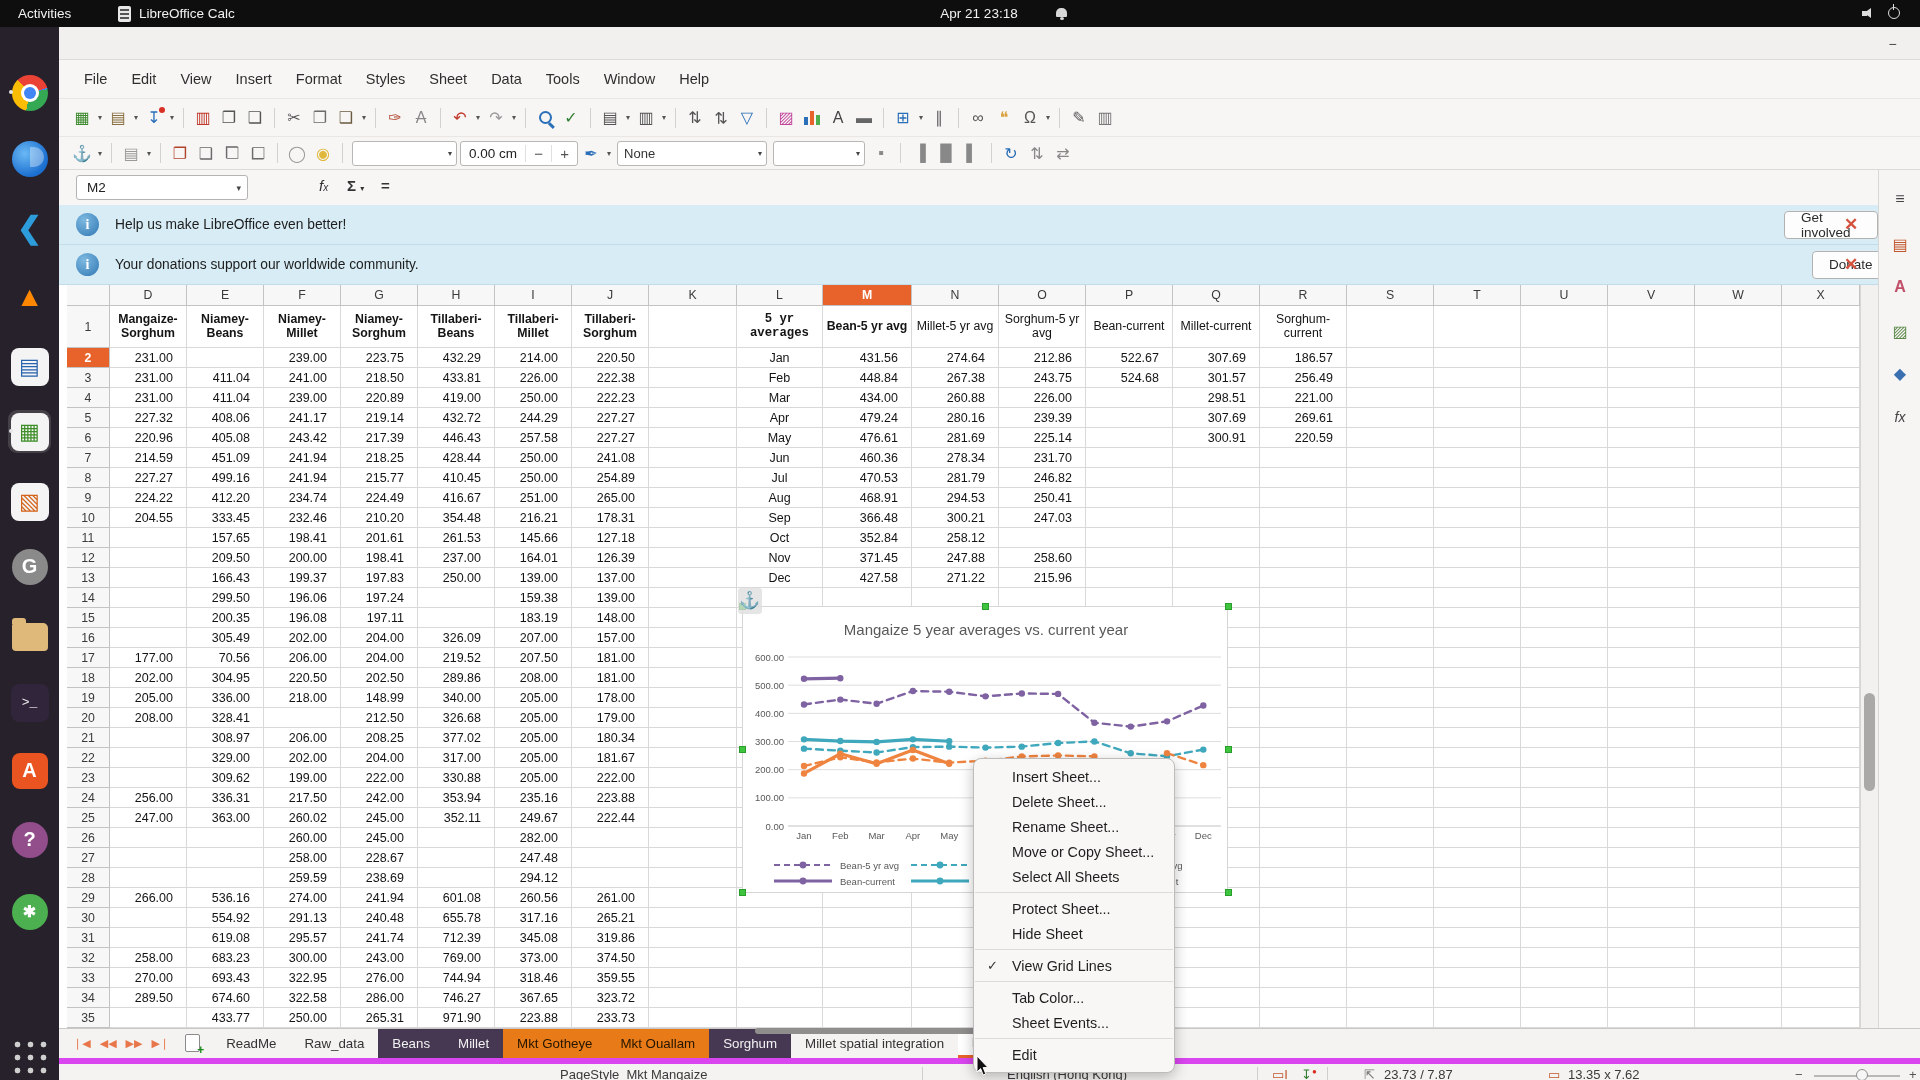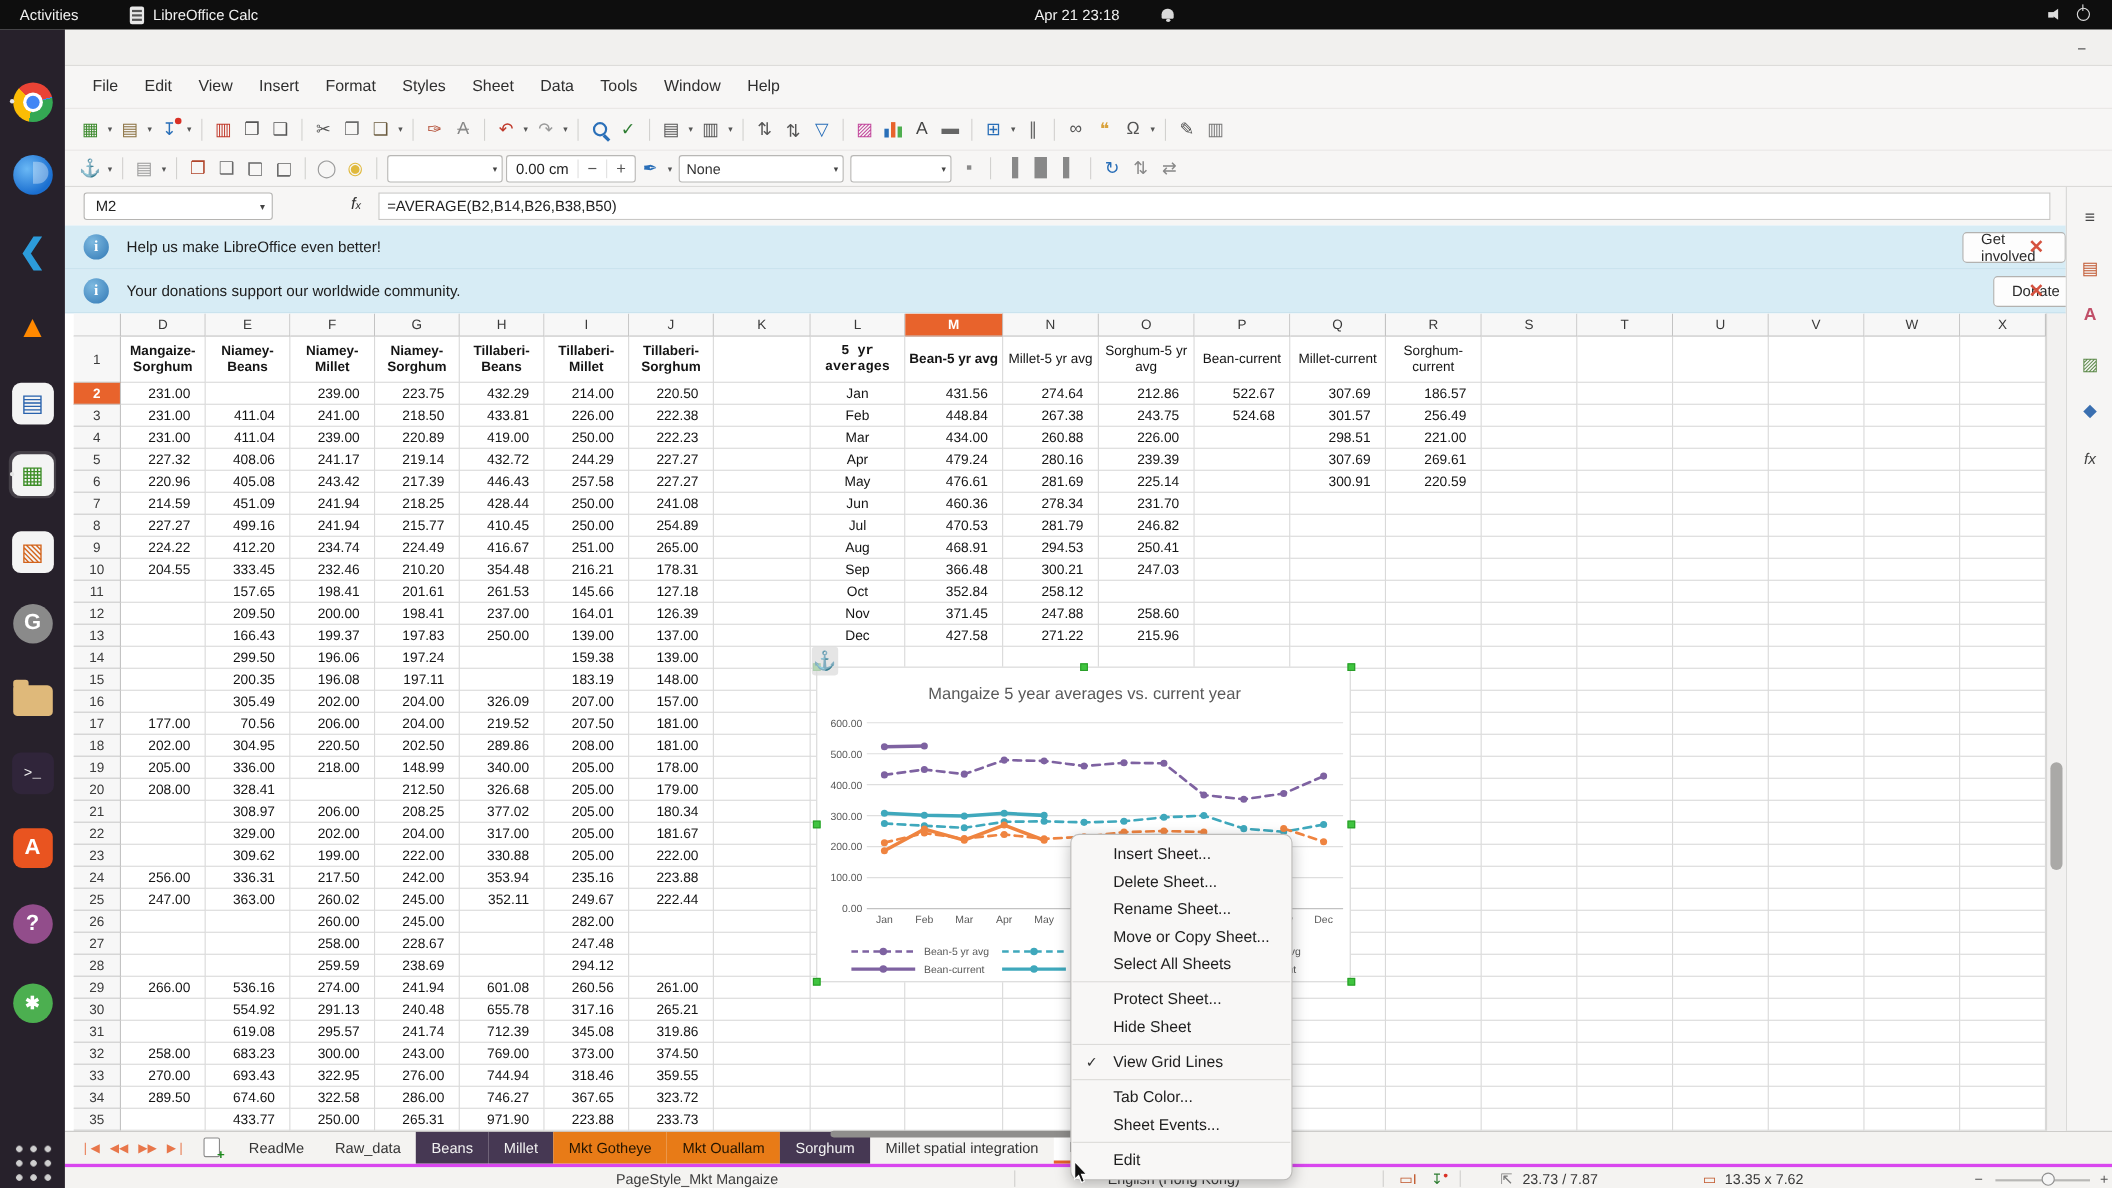--- a/index.html
+++ b/index.html
@@ -118,21 +118,21 @@
 #tabbar { left:59px; top:1028px; width:1861px; height:30px; background:#f4f3f1; border-top:1px solid #c9c8c6; display:flex; align-items:stretch; }
 .tnav { display:flex; align-items:center; gap:9px; padding:0 10px 0 14px; color:#e8764a; font-size:11px; }
 .addsheet { width:15px; height:18px; border:1px solid #8a8a8a; background:#fff; border-radius:2px; position:relative; margin:5px 12px 0 6px; }
 .addsheet:after { content:"+"; position:absolute; right:-5px; bottom:-6px; color:#1d8a1d; font-weight:bold; font-size:12px; }
 .tab { display:flex; align-items:center; padding:0 14px; font-size:13.3px; color:#333; white-space:nowrap; position:relative; }
 .tab.purple { background:#463853; color:#f2f2f2; }
 .tab.orange { background:#e87b17; color:#241500; }
 .tab.active { background:#fff; font-weight:bold; color:#111; border-bottom:3px solid #e8632c; }
 
 
-#statusbar { left:59px; top:1058px; width:1861px; height:22px; background:#f4f3f1; border-top:3px solid #d946ef; font-size:13px; color:#3a3a3a; }
+#statusbar { left:59px; top:1058px; width:1861px; height:22px; background:#f4f3f1; border-top:6px solid #d946ef; font-size:13px; color:#3a3a3a; }
 #statusbar .it { position:absolute; top:3px; }
 .sb-sep { position:absolute; top:3px; width:1px; height:15px; background:#d0cfcd; }
 .zoomtrack { position:absolute; left:1755px; top:11px; width:86px; height:2px; background:#b9b8b6; }
 .zoomknob { position:absolute; left:1797px; top:5px; width:12px; height:12px; border-radius:50%; background:#f6f6f6; border:1px solid #8f8f8f; }
 
 
 #cursor { left:976px; top:1056px; z-index:10; }
 </style>
 </head>
 <body>
@@ -318,21 +318,20 @@
   </div>
 
 <div id="formulabar" class="abs">
   <div id="namebox">
       <span>M2</span>
       <span class="arr">▾</span>
     </div>
   <span class="fb-ic" style="left:260px;font-style:italic">f<span style="font-size:10px">x</span></span>
   <span class="fb-ic" style="left:288px;font-weight:bold">Σ <span style="font-size:8px;font-weight:normal">▾</span></span>
   <span class="fb-ic" style="left:322px;font-weight:bold">=</span>
-  <div id="formula-input">=AVERAGE(B2,B14,B26,B38,B50)</div>
 </div>
 
 <div class="infobar abs" style="top:205px">
   <span class="ii">i</span>
   <span class="txt">Help us make LibreOffice even better!</span>
   <span class="btn" style="left:1725px">Get involved</span>
   <span class="x">✕</span>
 </div>
 <div class="infobar abs" style="top:245px">
   <span class="ii">i</span>

